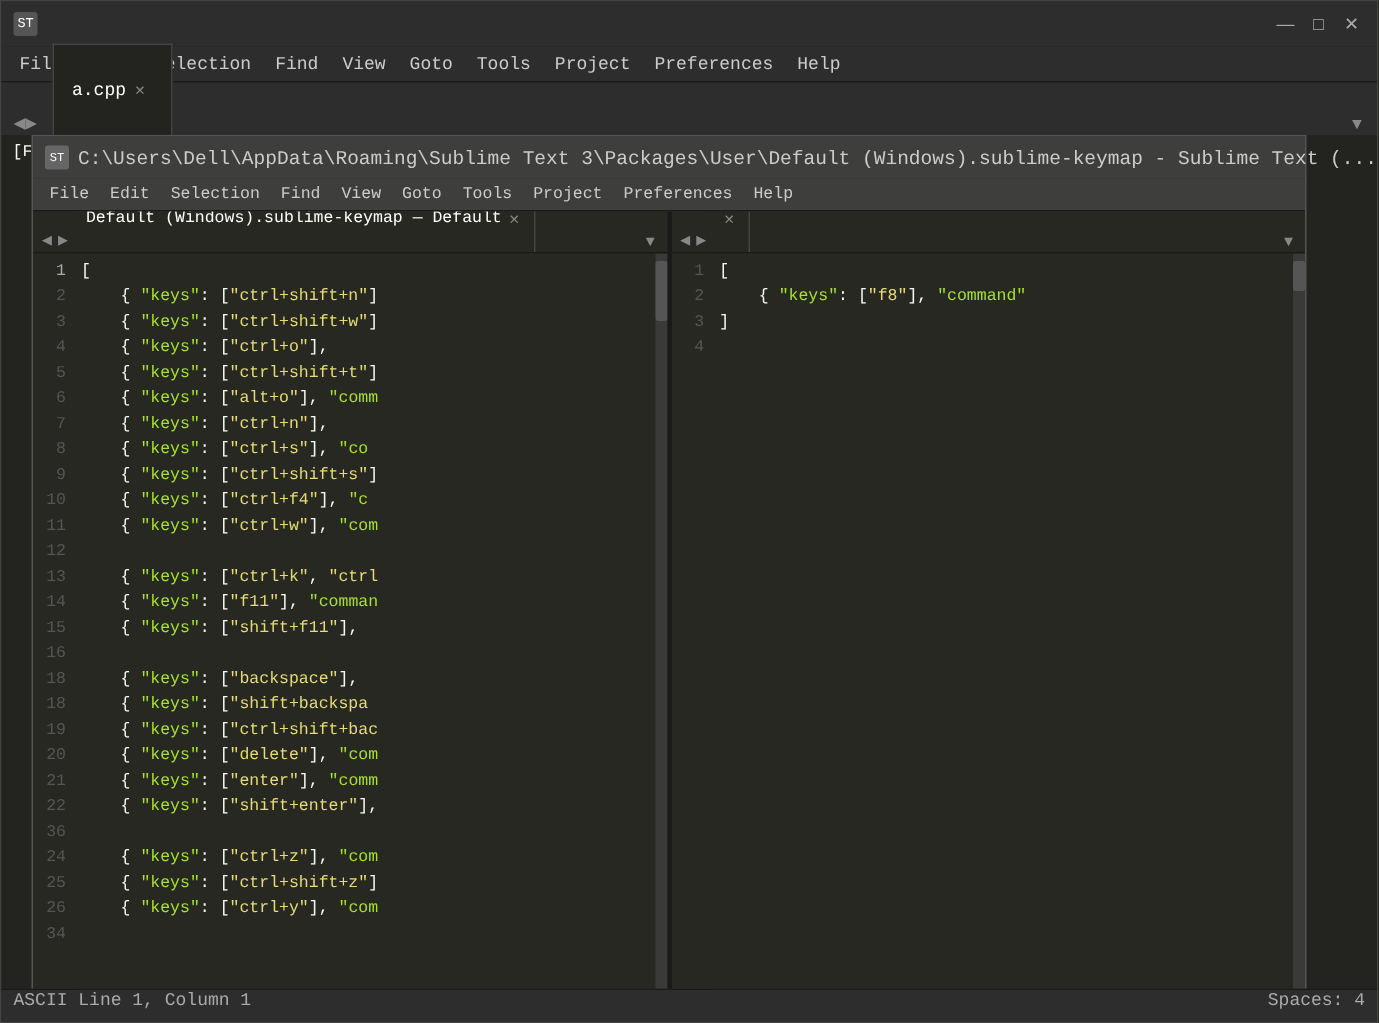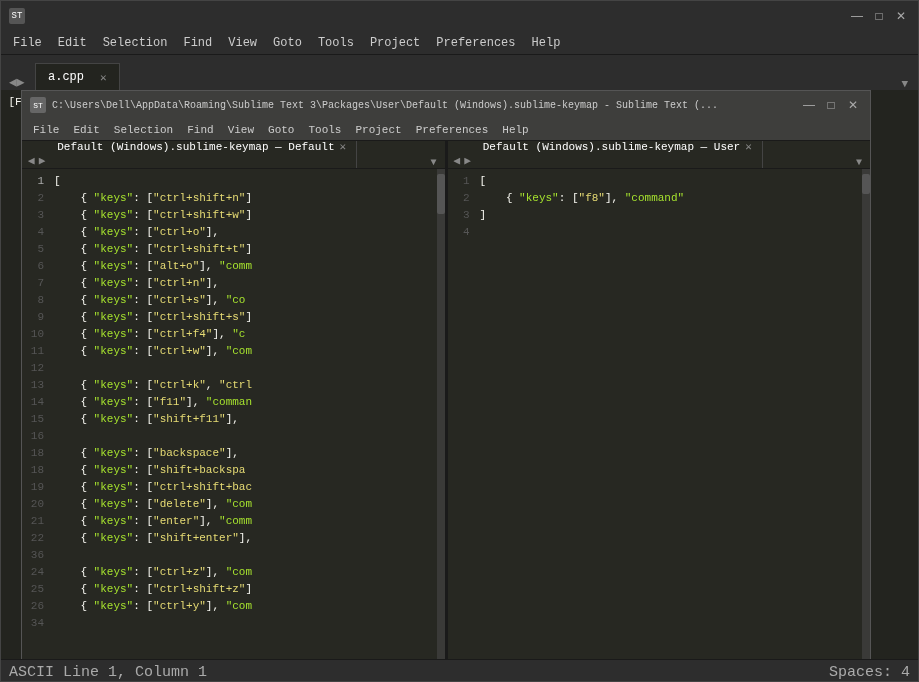--- a/index.html
+++ b/index.html
@@ -93,25 +93,25 @@
       background: #2d2d2d;
       height: 35px;
       display: flex;
       align-items: flex-end;
       padding: 0 4px;
       flex-shrink: 0;
     }
     .tab {
       background: #23241f;
       color: #ccc;
-      padding: 6px 12px;
+      padding: 23px 12px;
       font-size: 12px;
       display: flex;
       align-items: flex-end;
-      gap: 16px;
+      gap: 6px;
       border-top: 1px solid #444;
       border-right: 1px solid #444;
       border-left: 1px solid #444;
       cursor: pointer;
       min-width: 80px;
     }
     .tab.active {
       background: #23241f;
       color: #fff;
     }
@@ -178,21 +178,21 @@
     .inner-title-bar {
       background: #3e3e3c;
       height: 28px;
       display: flex;
       align-items: center;
       justify-content: space-between;
       padding: 0 8px;
       flex-shrink: 0;
     }
     .inner-title-text {
-      font-size: 10px;
+      font-size: 13px;
       color: #ccc;
       white-space: nowrap;
       overflow: hidden;
     }
     .inner-title-controls {
       display: flex;
       gap: 4px;
     }
 
     .inner-menu-bar {
@@ -293,23 +293,23 @@
     .kw-bracket { color: #f8f8f2; }
     .kw-key { color: #a6e22e; }
     .kw-str { color: #e6db74; }
     .line-num-highlight { color: #aaa; }
 
     
     .status-bar {
       background: #2d2d2d;
       height: 22px;
       display: flex;
-      align-items: flex-end;
+      align-items: flex-start;
       padding: 0 8px;
-      font-size: 15px;
+      font-size: 12px;
       color: #aaa;
       flex-shrink: 0;
       border-top: 1px solid #1a1a1a;
       justify-content: space-between;
     }
 
     .pane-tab-nav {
       display: flex;
       align-items: center;
       flex-shrink: 0;
@@ -505,21 +505,20 @@
         <div class="pane-divider"></div>
 
         <div class="pane">
 
           <div class="pane-tab-bar">
             <div class="pane-tab-nav">
               <span class="nav-arrow">◀</span>
               <span class="nav-arrow">▶</span>
             </div>
             <div class="pane-tab active">
-              <span>Default (Windows).sublime-keymap — User</span>
               <span class="tab-close">✕</span>
             </div>
             <div style="flex:1;"></div>
             <span style="font-size:10px;color:#888;padding:0 4px;cursor:pointer;">▼</span>
           </div>
 
           <div class="pane-content">
             <div class="pane-line-numbers">
               <div>1</div>
               <div>2</div>

